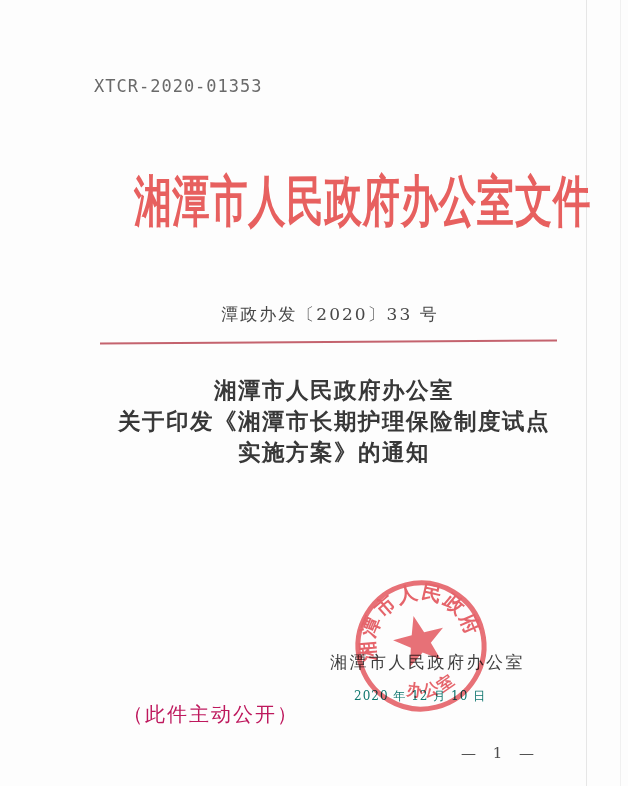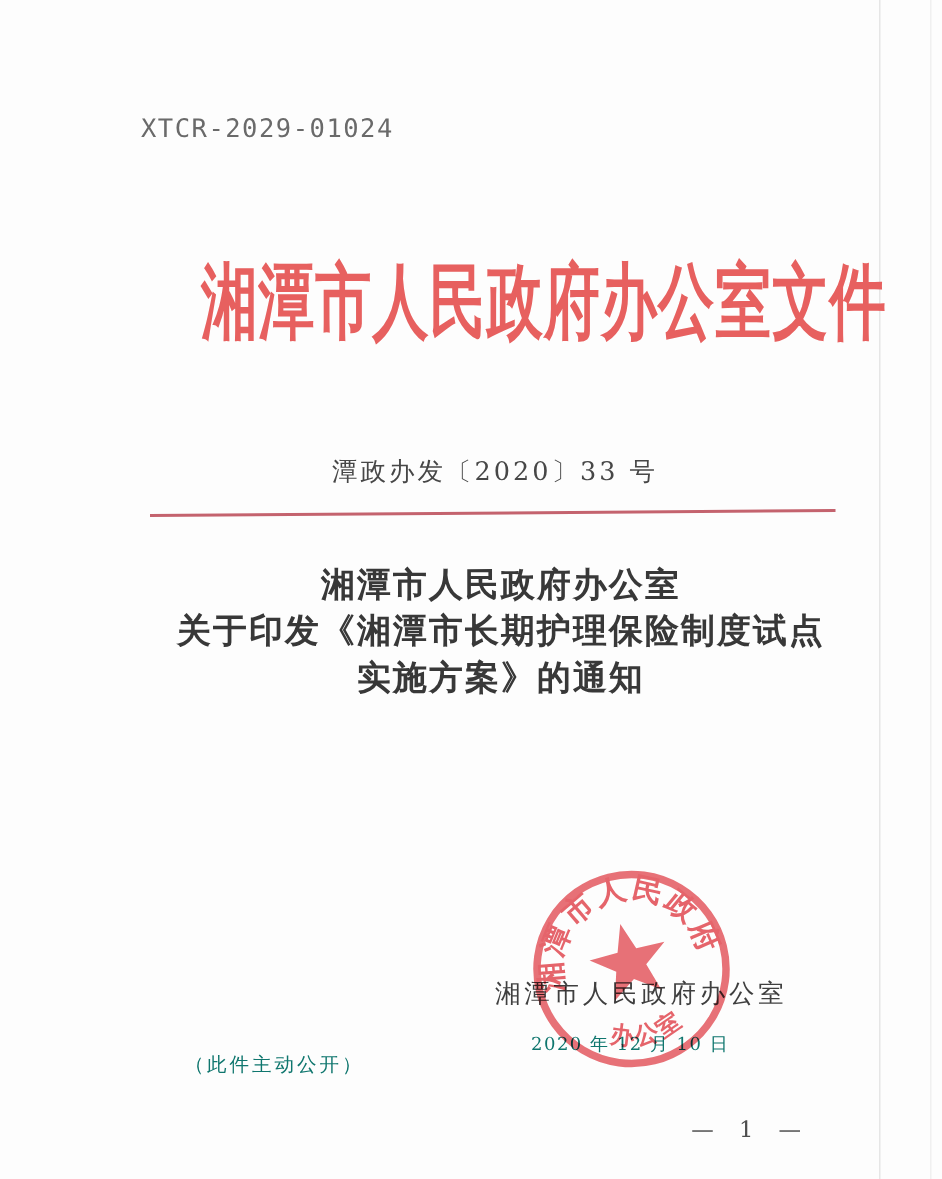--- a/index.html
+++ b/index.html
@@ -131,44 +131,44 @@
   .seal text {
     font-family: "DejaVu Serif", "Liberation Serif", serif;
     font-weight: bold;
     fill: var(--seal-red, #e2434b);
   }
 
   .footer-note {
     position: absolute;
     left: 123px;
     top: 701px;
-    font-size: 13px;
+    font-size: 20px;
     letter-spacing: 2px;
-    color: #0f766e;
+    color: #be185d;
     white-space: nowrap;
   }
   .page-number {
     position: absolute;
     right: 88px;
     top: 744px;
     font-size: 15px;
     letter-spacing: 6px;
     color: #4d4d4d;
     white-space: nowrap;
   }
 </style>
 </head>
 <body>
 
 <div class="page">
 
   <div class="edge-line inner"></div>
   <div class="edge-line outer"></div>
 
-  <div class="doc-id">XTCR-2029-01024</div>
+  <div class="doc-id">XTCR-2020-01353</div>
 
   <div class="letterhead">湘潭市人民政府办公室文件</div>
 
   <div class="doc-number">潭政办发〔2020〕33 号</div>
 
   <div class="red-divider"></div>
 
   <div class="doc-title">
     <div>湘潭市人民政府办公室</div>
     <div>关于印发《湘潭市长期护理保险制度试点</div>

